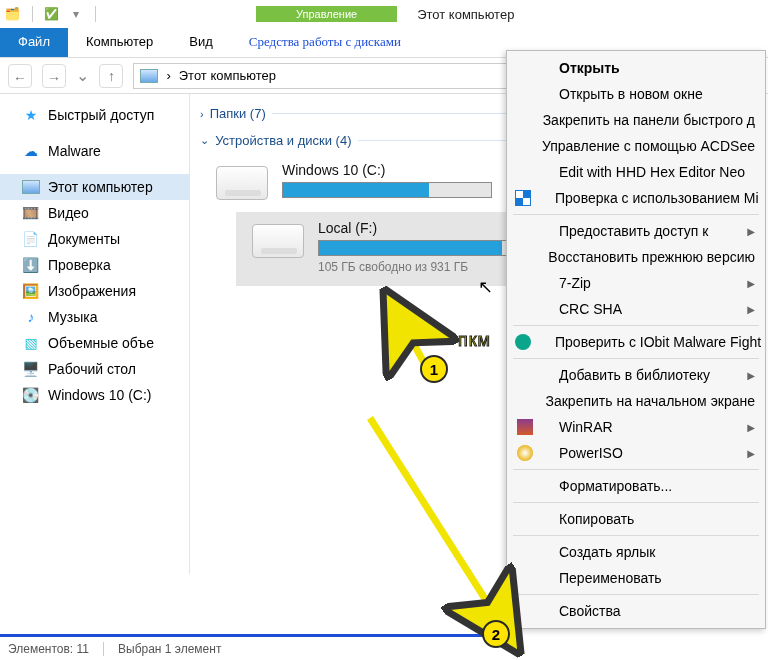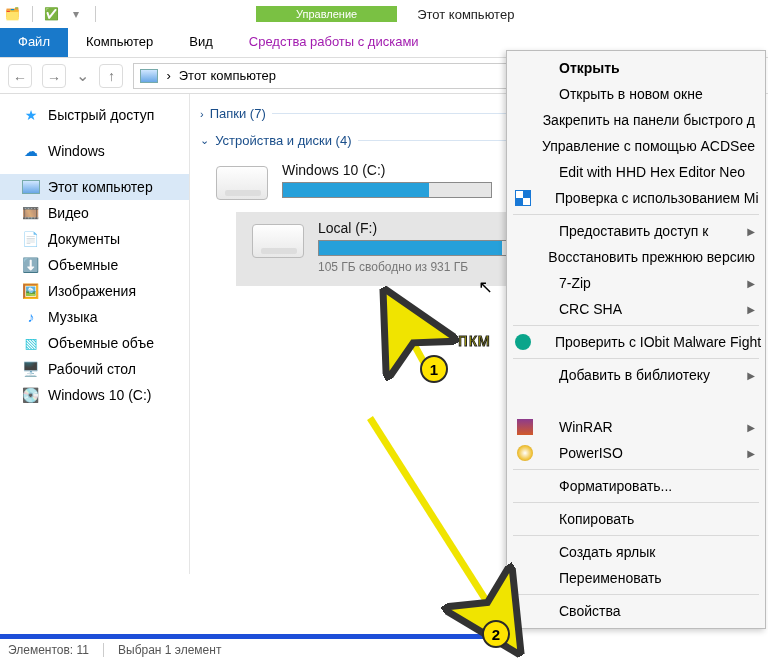--- a/index.html
+++ b/index.html
@@ -10,21 +10,21 @@
   .titlebar { height:28px; display:flex; align-items:center; padding:0 4px; gap:6px; font-size:12px; }
   .qat-icon { width:18px; height:18px; display:flex; align-items:center; justify-content:center; }
   .qat-sep { width:1px; height:16px; background:#ccc; margin:0 4px; }
   .mgmt-tab { background:#7ac143; color:#fff; font-size:11px; padding:2px 40px; margin-left:150px; }
   .title-txt { margin-left:14px; font-size:13px; color:#222; }
 
   
   .ribbon { height:30px; display:flex; align-items:stretch; border-bottom:1px solid #ddd; font-size:13px; }
   .ribbon .tab { padding:6px 18px; cursor:pointer;text-align:center; }
   .ribbon .tab.file { background:#1979ca; color:#fff; }
-  .ribbon .tab.green { color:#a21caf; }
+  .ribbon .tab.green { color:#1d4ed8;font-family:Liberation Serif, serif; }
 
   
   .addrbar { height:36px; display:flex; align-items:center; gap:10px; padding:0 8px; border-bottom:1px solid #ddd; }
   .nav-btn { width:24px; height:24px; border:1px solid #dcdcdc; border-radius:4px; display:flex; align-items:center; justify-content:center; color:#777; font-size:14px; }
   .addr-box { flex:0 0 420px; height:26px; border:1px solid #ccc; display:flex; align-items:center; padding:0 6px; font-size:13px; gap:8px; }
   .pc-icon { width:18px; height:14px; background:linear-gradient(#cfe6ff,#69a7e6); border:1px solid #7aa; }
 
   
   .body { display:flex; height:480px; }
   .sidebar { width:190px; border-right:1px solid #e5e5e5; padding-top:8px; font-size:14px; overflow:hidden; }
@@ -42,21 +42,21 @@
   .drive.sel { background:#e5e5e5;margin-left:36px; }
   .drive-icon { width:52px; height:34px; margin-top:4px; background:linear-gradient(#fefefe,#e8e8e8); border:1px solid #bbb; border-radius:4px; position:relative; }
   .drive-icon::after { content:""; position:absolute; bottom:3px; left:8px; width:36px; height:6px; background:#ddd; border-radius:2px; }
   .drive-info { flex:1; }
   .drive-name { font-size:14px; color:#111; }
   .drive-bar { width:210px; height:16px; border:1px solid #8a8a8a; margin-top:4px; background:#e6e6e6; position:relative; }
   .drive-bar .fill { height:100%; background:#26a0da; }
   .drive-free { font-size:12px; color:#777; margin-top:4px; }
 
   
-  .status { position:absolute; left:0; bottom:0; width:520px; height:26px; border-top:5px solid #1d4ed8; display:flex; align-items:center; gap:14px; padding:0 8px; font-size:12px; color:#555; }
+  .status { position:absolute; left:0; bottom:0; width:520px; height:26px; border-top:3px solid #1d4ed8; display:flex; align-items:center; gap:14px; padding:0 8px; font-size:12px; color:#555; }
   .status .sep { width:1px; height:14px; background:#ccc; }
 
   
   .ctx { position:absolute; top:50px; right:2px; width:260px; background:#f6f6f6; border:1px solid #bcbcbc; box-shadow:-2px 2px 6px rgba(0,0,0,.2); font-size:14px; padding:4px 0; }
   .ctx-item { display:flex; align-items:center; gap:24px; padding:4px 10px 4px 8px; white-space:nowrap; overflow:hidden; text-overflow:ellipsis; }
   .ctx-item .ic { width:20px; height:18px; display:flex; align-items:center; justify-content:center; }
   .ctx-item.bold .lbl { font-weight:600; }
   .ctx-item .arrow { margin-left:auto; color:#666; font-size:10px; }
   .ctx-sep { height:1px; background:#d9d9d9; margin:3px 6px; }
 
@@ -110,40 +110,40 @@
 
 <div class="body">
   <div class="sidebar">
     <div class="side-item">
       <span class="ic star">★</span>
       <span>Быстрый доступ</span>
     </div>
     <div class="side-spacer"></div>
     <div class="side-item">
       <span class="ic cloud">☁</span>
-      <span>Windows</span>
+      <span>Malware</span>
     </div>
     <div class="side-spacer"></div>
     <div class="side-item sel">
       <span class="ic">
           <span class="pc-icon"></span>
         </span>
       <span>Этот компьютер</span>
     </div>
     <div class="side-item">
       <span class="ic">🎞️</span>
       <span>Видео</span>
     </div>
     <div class="side-item">
       <span class="ic">📄</span>
       <span>Документы</span>
     </div>
     <div class="side-item">
       <span class="ic">⬇️</span>
-      <span>Объемные</span>
+      <span>Проверка</span>
     </div>
     <div class="side-item">
       <span class="ic">🖼️</span>
       <span>Изображения</span>
     </div>
     <div class="side-item">
       <span class="ic" style="color:#1e90ff">♪</span>
       <span>Музыка</span>
     </div>
     <div class="side-item">
@@ -256,20 +256,21 @@
       <span class="lbl">Проверить с IObit Malware Fight</span>
     </div>
   <div class="ctx-sep"></div>
   <div class="ctx-item">
       <span class="ic"></span>
       <span class="lbl">Добавить в библиотеку</span>
       <span class="arrow">▶</span>
     </div>
   <div class="ctx-item">
       <span class="ic"></span>
+      <span class="lbl">Закрепить на начальном экране</span>
     </div>
   <div class="ctx-item">
       <span class="ic">
         <span class="ic-winrar"></span>
       </span>
       <span class="lbl">WinRAR</span>
       <span class="arrow">▶</span>
     </div>
   <div class="ctx-item">
       <span class="ic">

